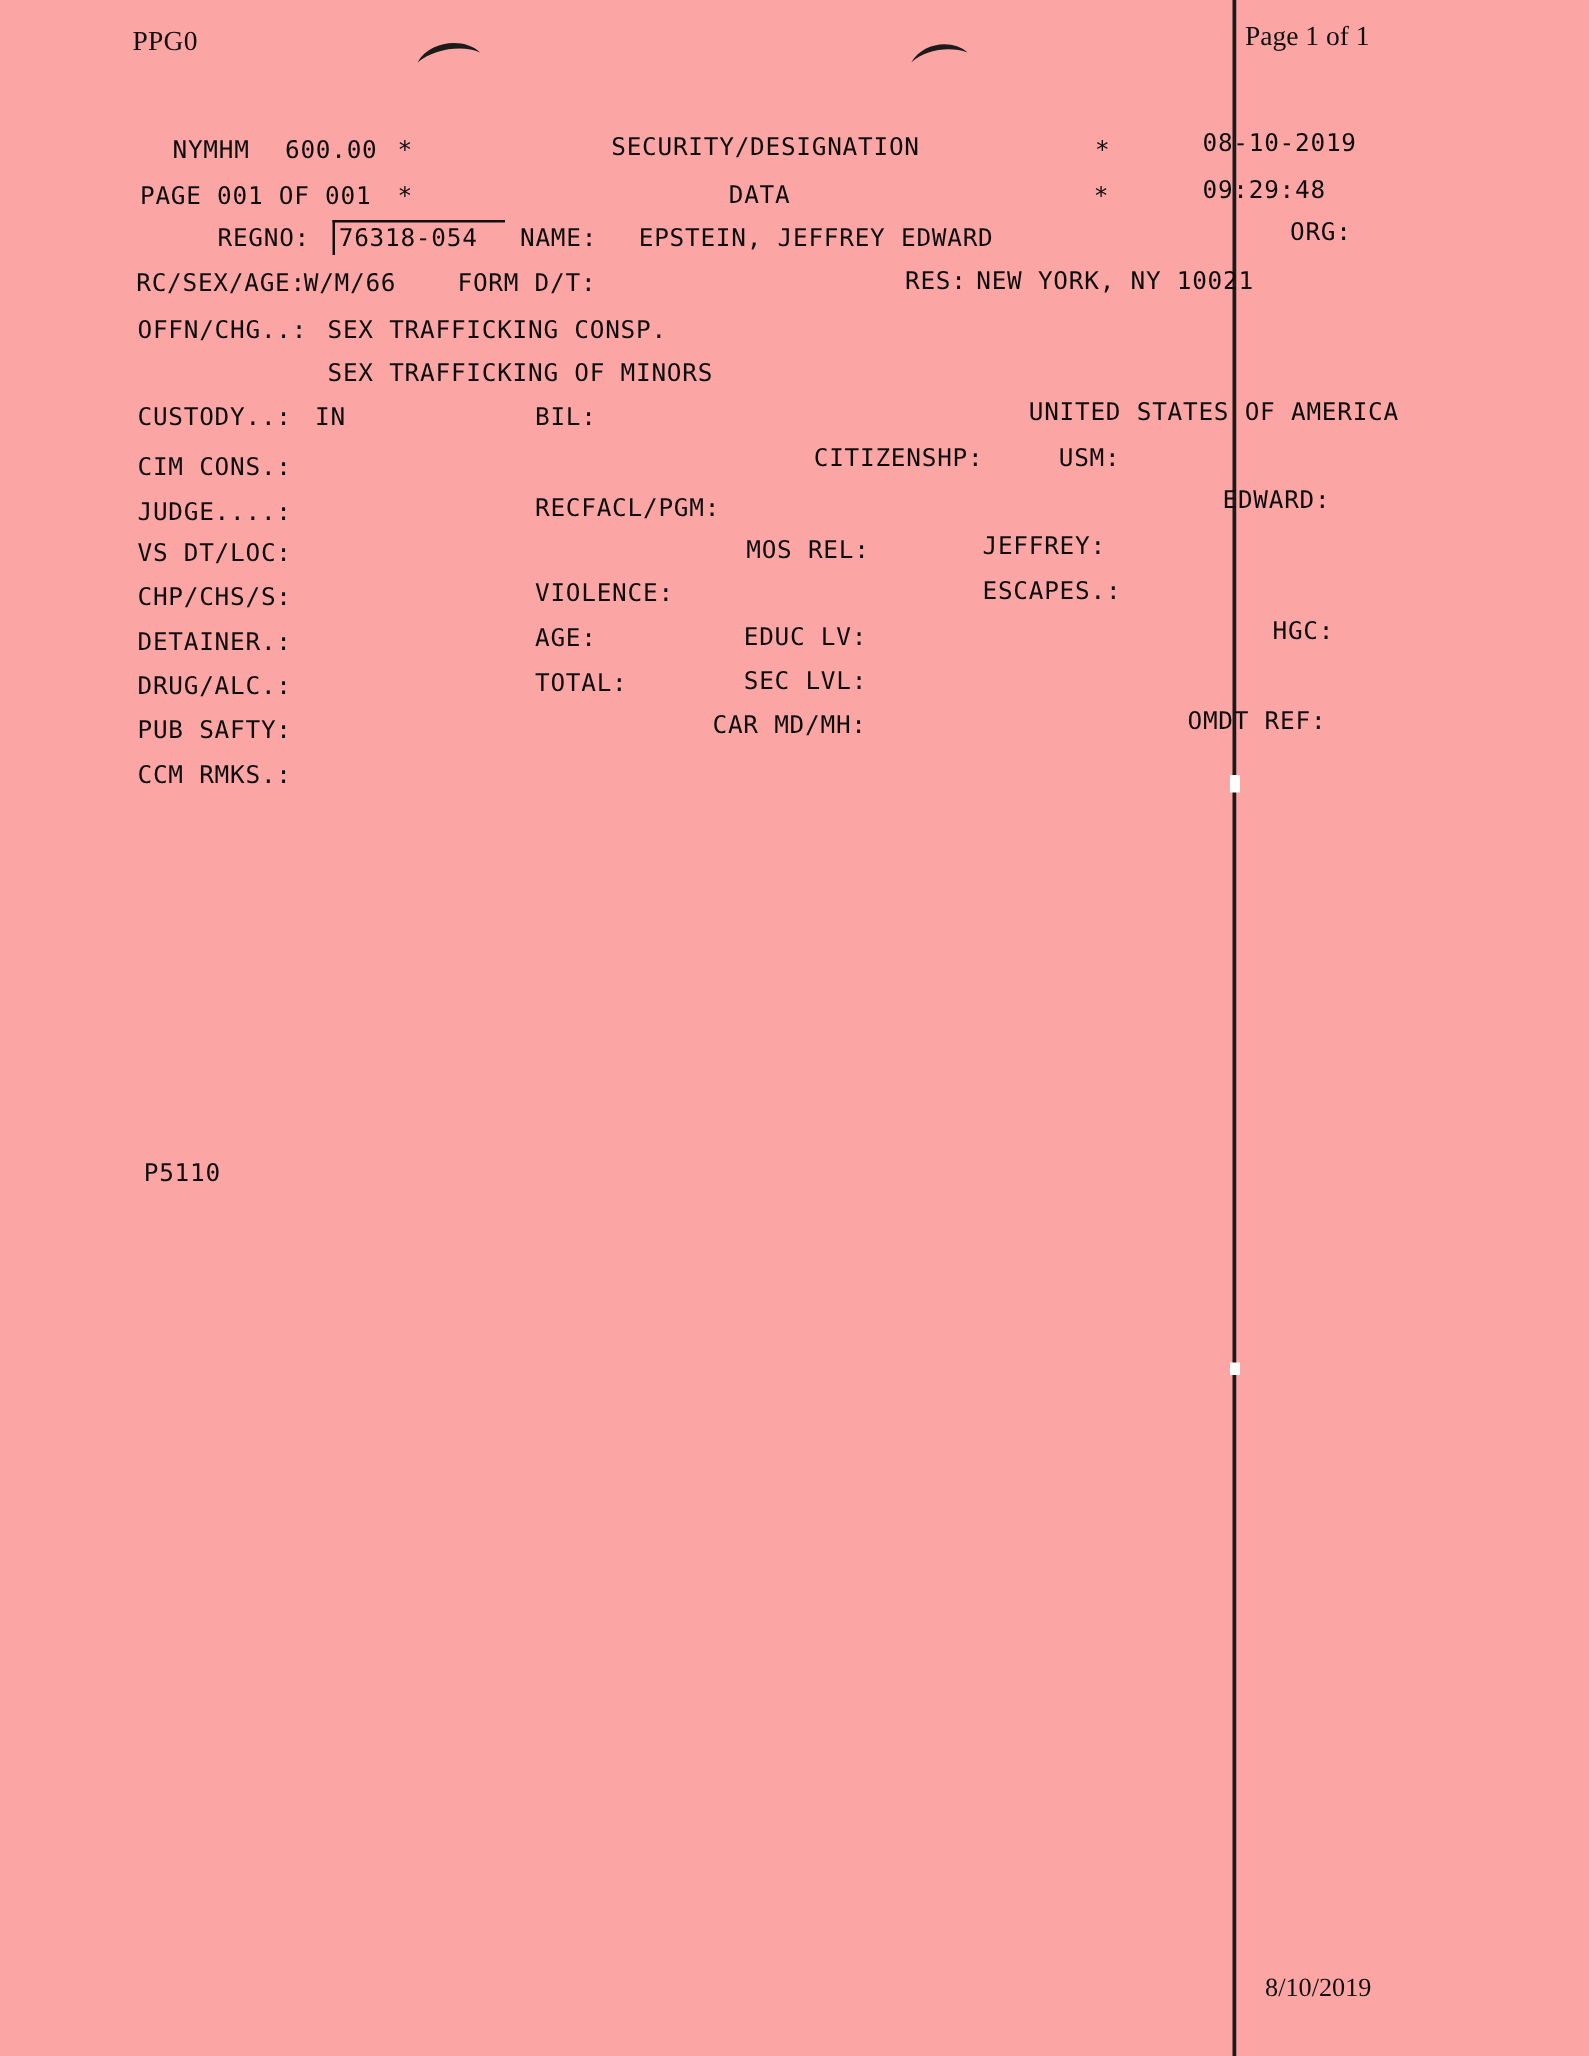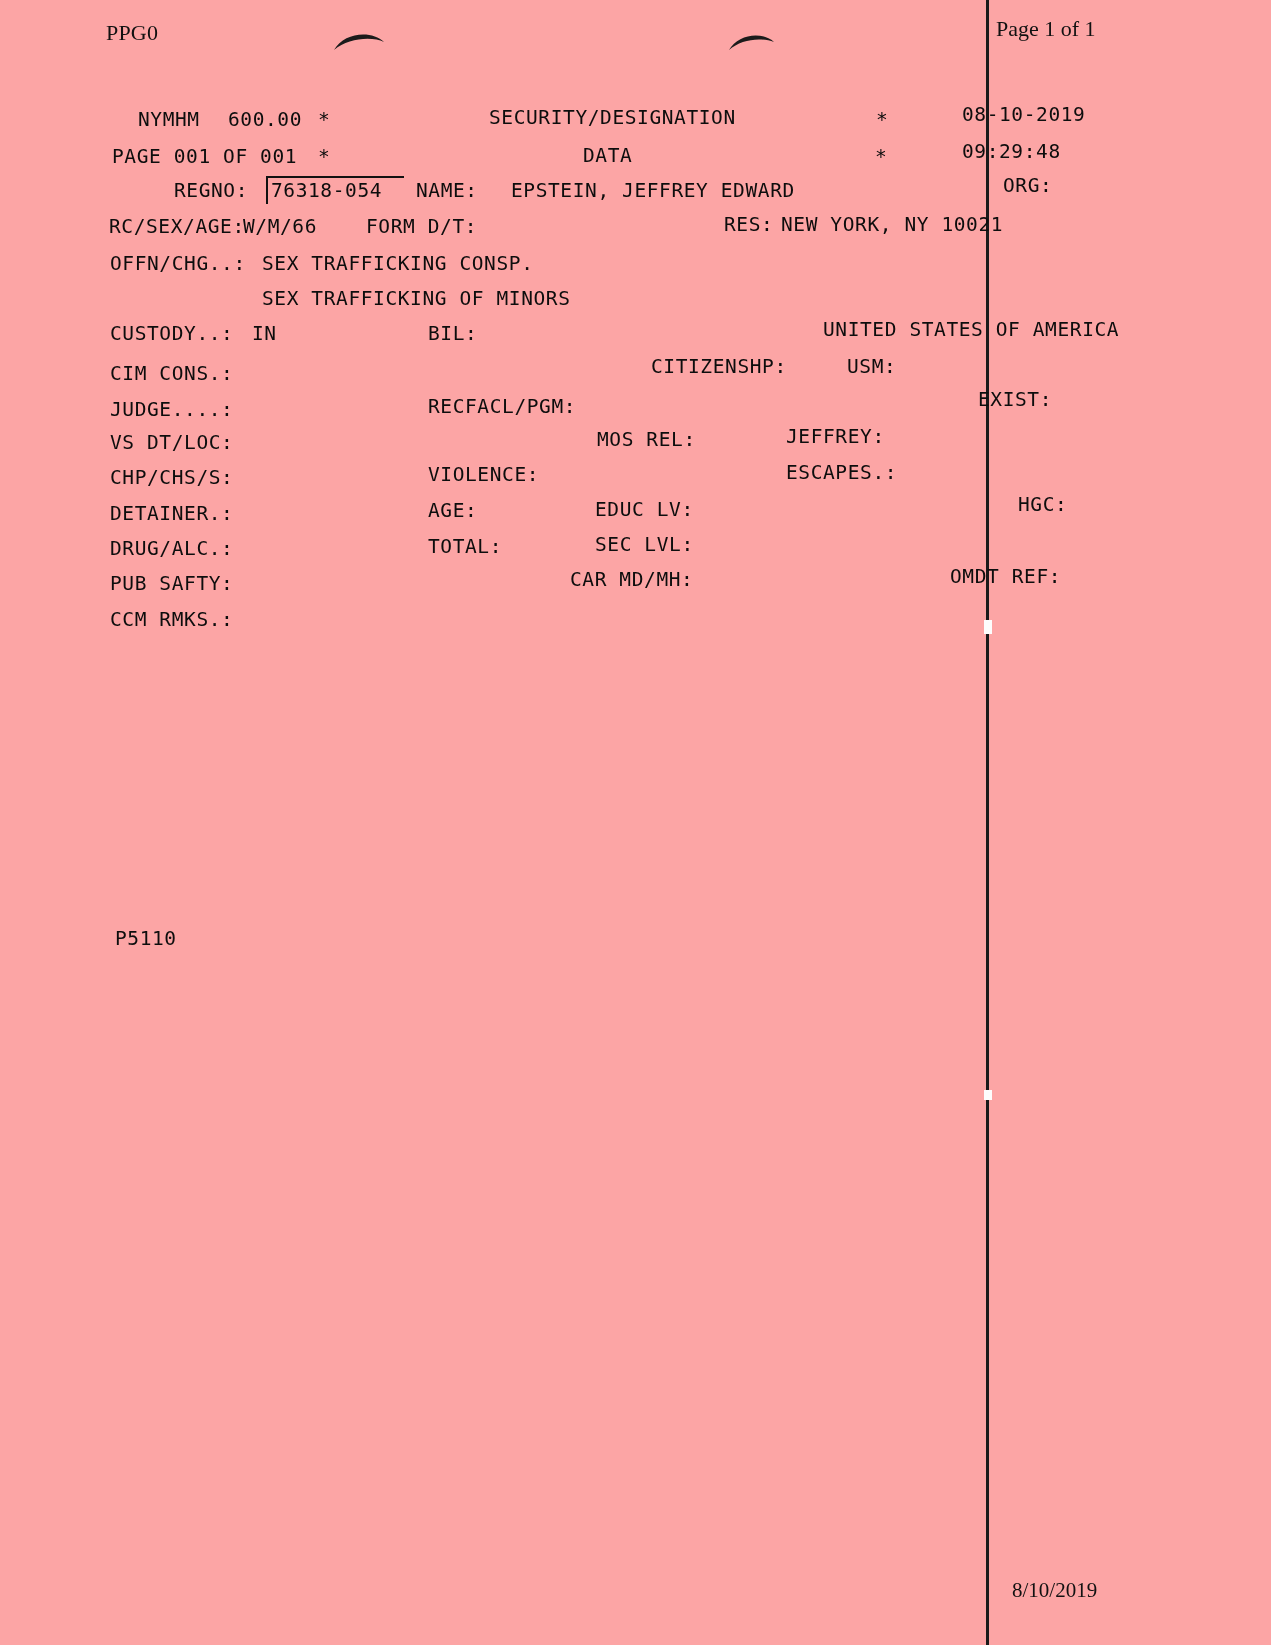--- a/index.html
+++ b/index.html
@@ -143,21 +143,21 @@
     <div class="t" style="left:318px; top:147px;">*</div>
     <div class="t" style="left:583px; top:146px;">DATA</div>
     <div class="t" style="left:875px; top:147px;">*</div>
     <div class="t" style="left:962px; top:142px;">09:29:48</div>
 
     <div class="t" style="left:174px; top:181px;">REGNO:</div>
     <div class="regno-box" style="left:266px; top:176px;"></div>
     <div class="t" style="left:271px; top:181px;">76318-054</div>
     <div class="t" style="left:416px; top:181px;">NAME:</div>
     <div class="t" style="left:511px; top:181px;">EPSTEIN, JEFFREY EDWARD</div>
-    <div class="t" style="left:1003px; top:176px;">ORG:</div>
+    <div class="t" style="left:1032px; top:176px;">ORG:</div>
 
     <div class="t" style="left:109px; top:217px;">RC/SEX/AGE:</div>
     <div class="t" style="left:243px; top:217px;">W/M/66</div>
     <div class="t" style="left:366px; top:217px;">FORM D/T:</div>
     <div class="t" style="left:724px; top:215px;">RES:</div>
     <div class="t" style="left:781px; top:215px;">NEW YORK, NY 10021</div>
 
     <div class="t" style="left:110px; top:254px;">OFFN/CHG..:</div>
     <div class="t" style="left:262px; top:254px;">SEX TRAFFICKING CONSP.</div>
     <div class="t" style="left:262px; top:289px;">SEX TRAFFICKING OF MINORS</div>
@@ -166,21 +166,21 @@
     <div class="t" style="left:252px; top:324px;">IN</div>
     <div class="t" style="left:428px; top:324px;">BIL:</div>
     <div class="t" style="left:651px; top:336px;margin-top:21px;">CITIZENSHP:</div>
     <div class="t" style="left:823px; top:320px;">UNITED STATES OF AMERICA</div>
 
     <div class="t" style="left:110px; top:364px;">CIM CONS.:</div>
     <div class="t" style="left:847px; top:357px;">USM:</div>
 
     <div class="t" style="left:110px; top:400px;">JUDGE....:</div>
     <div class="t" style="left:428px; top:397px;">RECFACL/PGM:</div>
-    <div class="t" style="left:978px; top:390px;">EXIST:</div>
+    <div class="t" style="left:978px; top:390px;">EDWARD:</div>
 
     <div class="t" style="left:110px; top:433px;">VS DT/LOC:</div>
     <div class="t" style="left:597px; top:430px;">MOS REL:</div>
     <div class="t" style="left:786px; top:427px;">JEFFREY:</div>
 
     <div class="t" style="left:110px; top:468px;">CHP/CHS/S:</div>
     <div class="t" style="left:428px; top:465px;text-align:right;">VIOLENCE:</div>
     <div class="t" style="left:786px; top:463px;">ESCAPES.:</div>
 
     <div class="t" style="left:110px; top:504px;">DETAINER.:</div>

